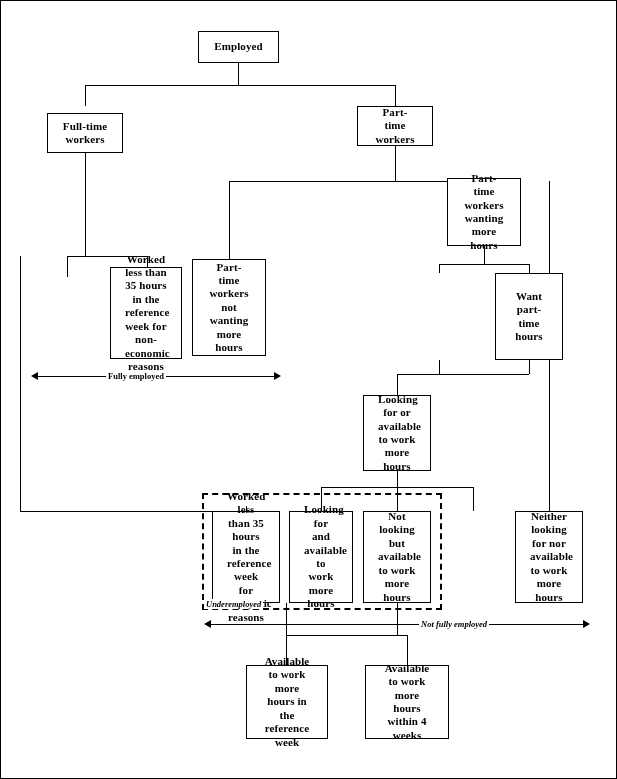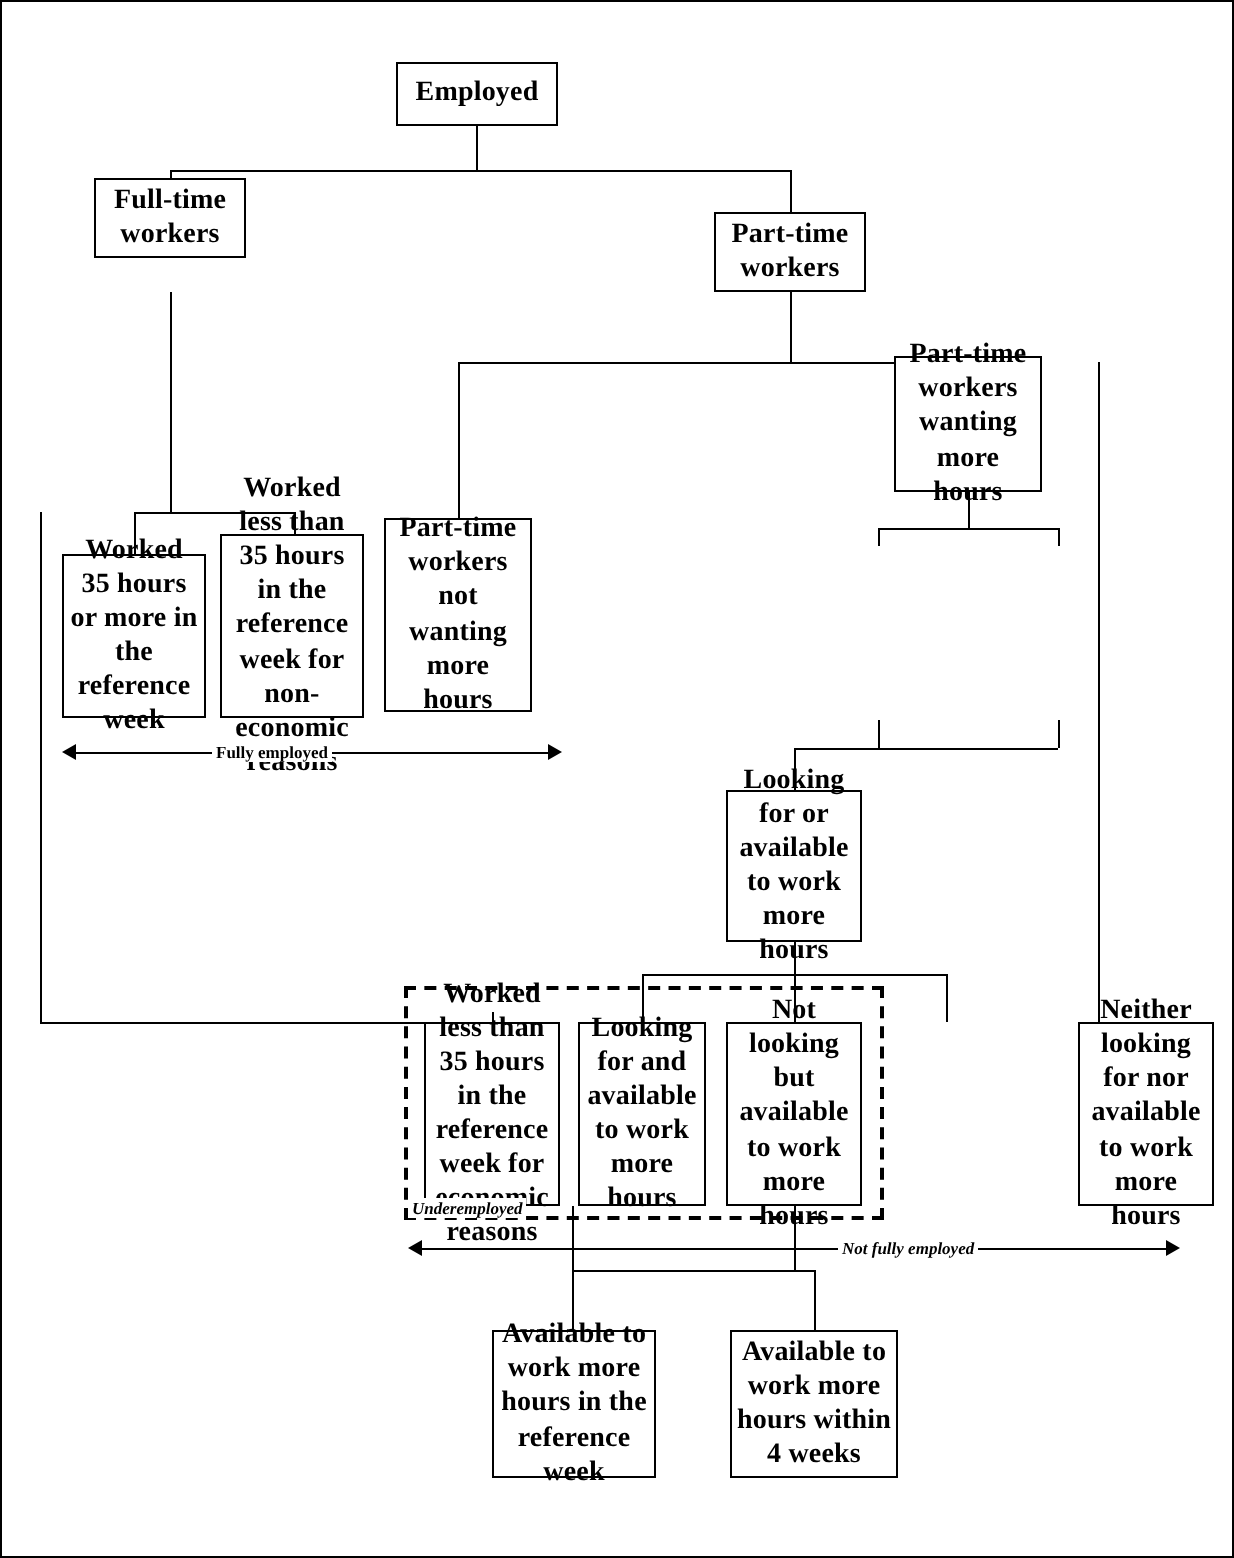--- a/index.html
+++ b/index.html
@@ -19,25 +19,25 @@
   }
   .node {
     position:absolute;
     box-sizing:border-box;
     border:1px solid #000;
     background:#fff;
     display:flex;
     align-items:center;
     justify-content:center;
     text-align:center;
-    font-size:14px;
+    font-size:11px;
     line-height:1.22;
     font-weight:bold;
     letter-spacing:0.1px;
-    padding:2px;
+    padding:14px;
     z-index:3;
   }
   .node span { display:block; width:100%; }
   .line {
     position:absolute;
     background:#000;
     z-index:1;
   }
   .h { height:1px; }
   .v { width:1px; }
@@ -122,64 +122,64 @@
   <div class="line v" style="left:285px; top:634px; height:30px;"></div>
   <div class="line v" style="left:406px; top:634px; height:30px;"></div>
   <div class="line h" style="left:285px; top:634px; width:121px;"></div>
 
   <div class="dash-box" style="left:201px; top:492px; width:240px; height:117px;"></div>
 
   <div class="node" style="left:197px; top:30px; width:81px; height:32px;">
     <span>Employed</span>
   </div>
 
-  <div class="node" style="left:46px; top:88px; width:76px; height:40px;">
+  <div class="node" style="left:46px; top:112px; width:76px; height:40px;">
     <span>Full-time workers</span>
   </div>
 
   <div class="node" style="left:356px; top:105px; width:76px; height:40px;">
     <span>Part-time workers</span>
   </div>
 
   <div class="node" style="left:446px; top:177px; width:74px; height:68px;">
     <span>Part-time workers wanting more hours</span>
   </div>
 
-  <div class="node" style="left:30px; top:276px; width:72px; height:82px;">
-    <span>Worked 35 hours or more in the reference week</span>
-  </div>
 
   <div class="node" style="left:109px; top:266px; width:72px; height:92px;">
     <span>Worked less than 35 hours in the reference week for non-economic reasons</span>
   </div>
 
   <div class="node" style="left:191px; top:258px; width:74px; height:97px;">
     <span>Part-time workers not wanting more hours</span>
   </div>
 
 
+  <div class="node" style="left:494px; top:272px; width:68px; height:87px;">
+    <span>Want part-time hours</span>
+  </div>
 
   <div class="node" style="left:362px; top:394px; width:68px; height:76px;">
     <span>Looking for or available to work more hours</span>
   </div>
 
   <div class="node" style="left:211px; top:510px; width:68px; height:92px;">
     <span>Worked less than 35 hours in the reference week for economic reasons</span>
   </div>
 
   <div class="node" style="left:288px; top:510px; width:64px; height:92px;">
     <span>Looking for and available to work more hours</span>
   </div>
 
   <div class="node" style="left:362px; top:510px; width:68px; height:92px;">
     <span>Not looking but available to work more hours</span>
   </div>
 
 
-  <div class="node" style="left:514px; top:510px; width:68px; height:92px;margin-left:24px;">
+  <div class="node" style="left:514px; top:510px; width:68px; height:92px;">
     <span>Neither looking for nor available to work more hours</span>
   </div>
 
   <div class="node" style="left:245px; top:664px; width:82px; height:74px;">
     <span>Available to work more hours in the reference week</span>
   </div>
 
   <div class="node" style="left:364px; top:664px; width:84px; height:74px;">
     <span>Available to work more hours within 4 weeks</span>
   </div>

